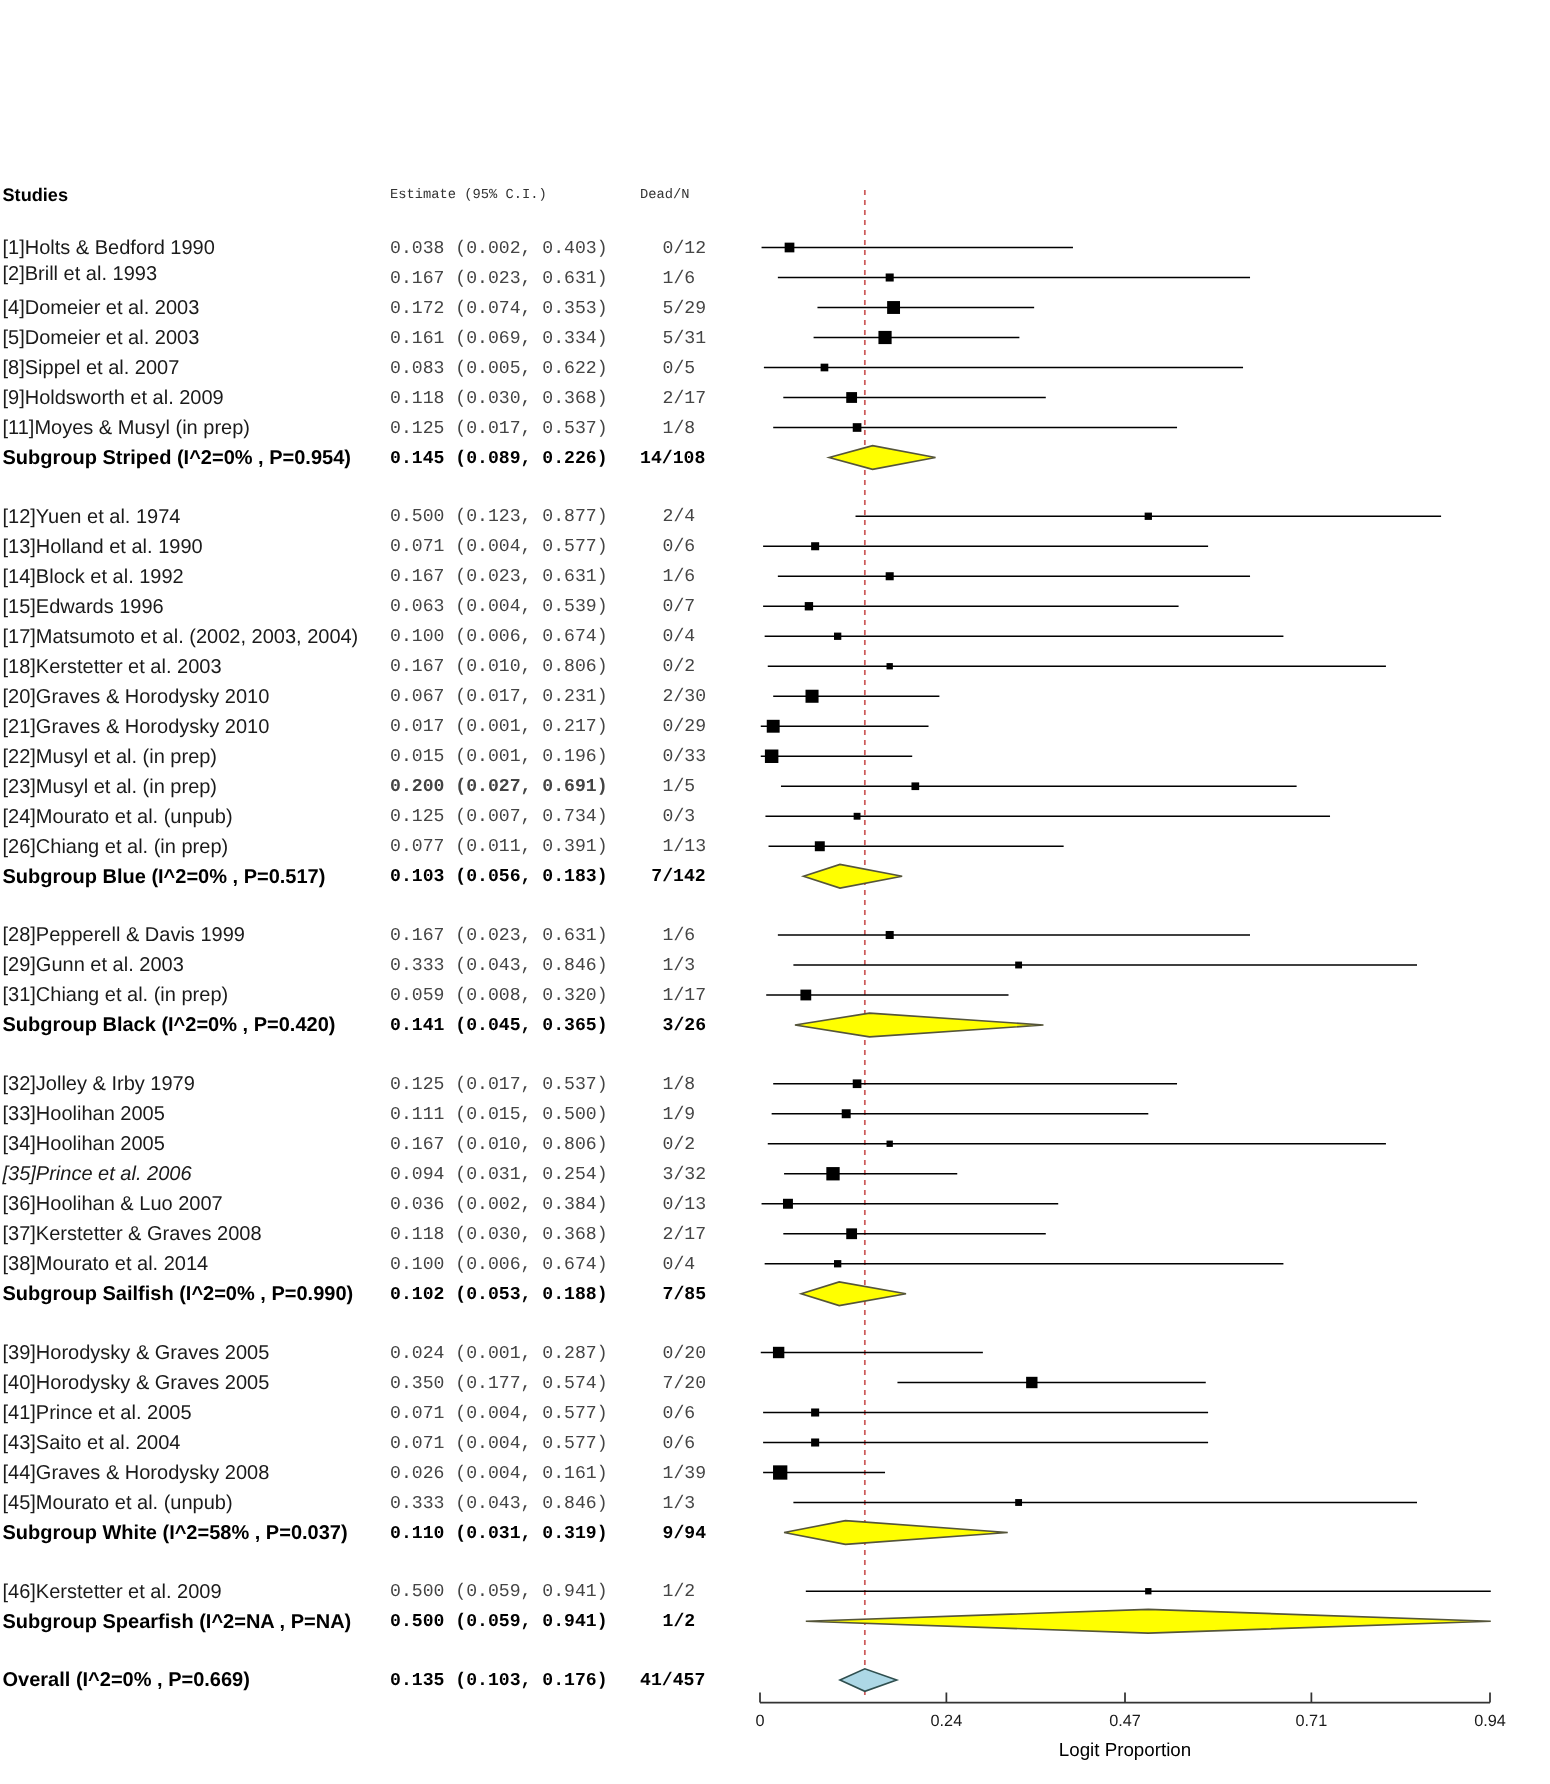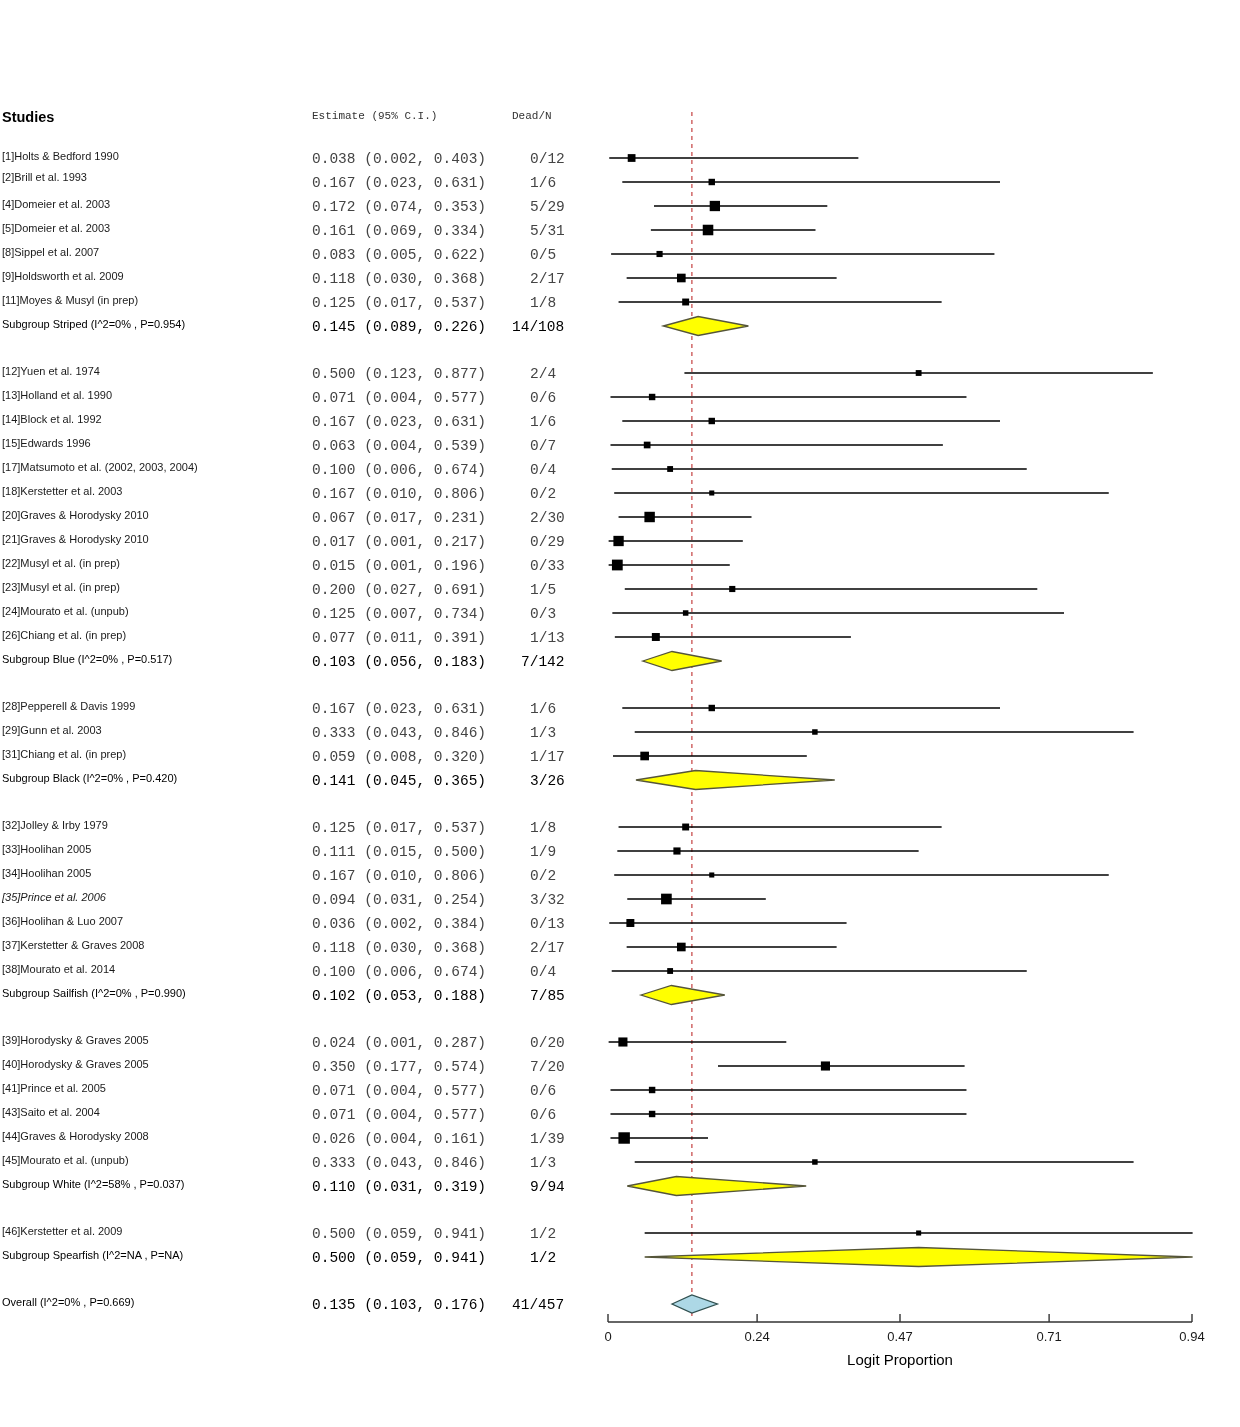--- a/index.html
+++ b/index.html
@@ -10,40 +10,41 @@
     overflow: hidden;
   }
   body {
     font-family: "Liberation Sans", sans-serif;
     color: #000000;
   }
   #plot-root {
     position: relative;
     width: 1240px;
     height: 1070px;
+    margin-top: 40px;
   }
   .txt-label {
     position: absolute;
     font-family: "Liberation Sans", sans-serif;
-    font-size: 11px;
+    font-size: 16px;
     color: #1a1a1a;
     white-space: nowrap;
     line-height: 1;
   }
   .txt-mono {
     position: absolute;
     font-family: "Liberation Mono", monospace;
     font-size: 14.5px;
     color: #444444;
     white-space: pre;
     line-height: 1;
   }
   .row-summary .txt-label,
   .row-summary .txt-mono {
-    font-weight: normal;
+    font-weight: bold;
     color: #000000;
   }
   .hdr {
     position: absolute;
     white-space: pre;
     line-height: 1;
   }
   .hdr-studies {
     font-family: "Liberation Sans", sans-serif;
     font-size: 14.5px;
@@ -162,21 +163,21 @@
         <div class="txt-mono" style="left: 312px; top: 535px;">0.017 (0.001, 0.217)</div>
         <div class="txt-mono" style="left: 530px; top: 535px;">0/29</div>
       </div>
       <div class="row-wrap">
         <div class="txt-label" style="left: 2px; top: 558px;">[22]Musyl et al. (in prep)</div>
         <div class="txt-mono" style="left: 312px; top: 559px;">0.015 (0.001, 0.196)</div>
         <div class="txt-mono" style="left: 530px; top: 559px;">0/33</div>
       </div>
       <div class="row-wrap">
         <div class="txt-label" style="left: 2px; top: 582px;">[23]Musyl et al. (in prep)</div>
-        <div class="txt-mono" style="left: 312px; top: 583px;">0.200 (0.027, 0.691)</div>
+        <div class="txt-mono" style="left: 312px; top: 583px; font-weight: bold;">0.200 (0.027, 0.691)</div>
         <div class="txt-mono" style="left: 530px; top: 583px;">1/5</div>
       </div>
       <div class="row-wrap">
         <div class="txt-label" style="left: 2px; top: 606px;">[24]Mourato et al. (unpub)</div>
         <div class="txt-mono" style="left: 312px; top: 607px;">0.125 (0.007, 0.734)</div>
         <div class="txt-mono" style="left: 530px; top: 607px;">0/3</div>
       </div>
       <div class="row-wrap">
         <div class="txt-label" style="left: 2px; top: 630px;">[26]Chiang et al. (in prep)</div>
         <div class="txt-mono" style="left: 312px; top: 631px;">0.077 (0.011, 0.391)</div>

